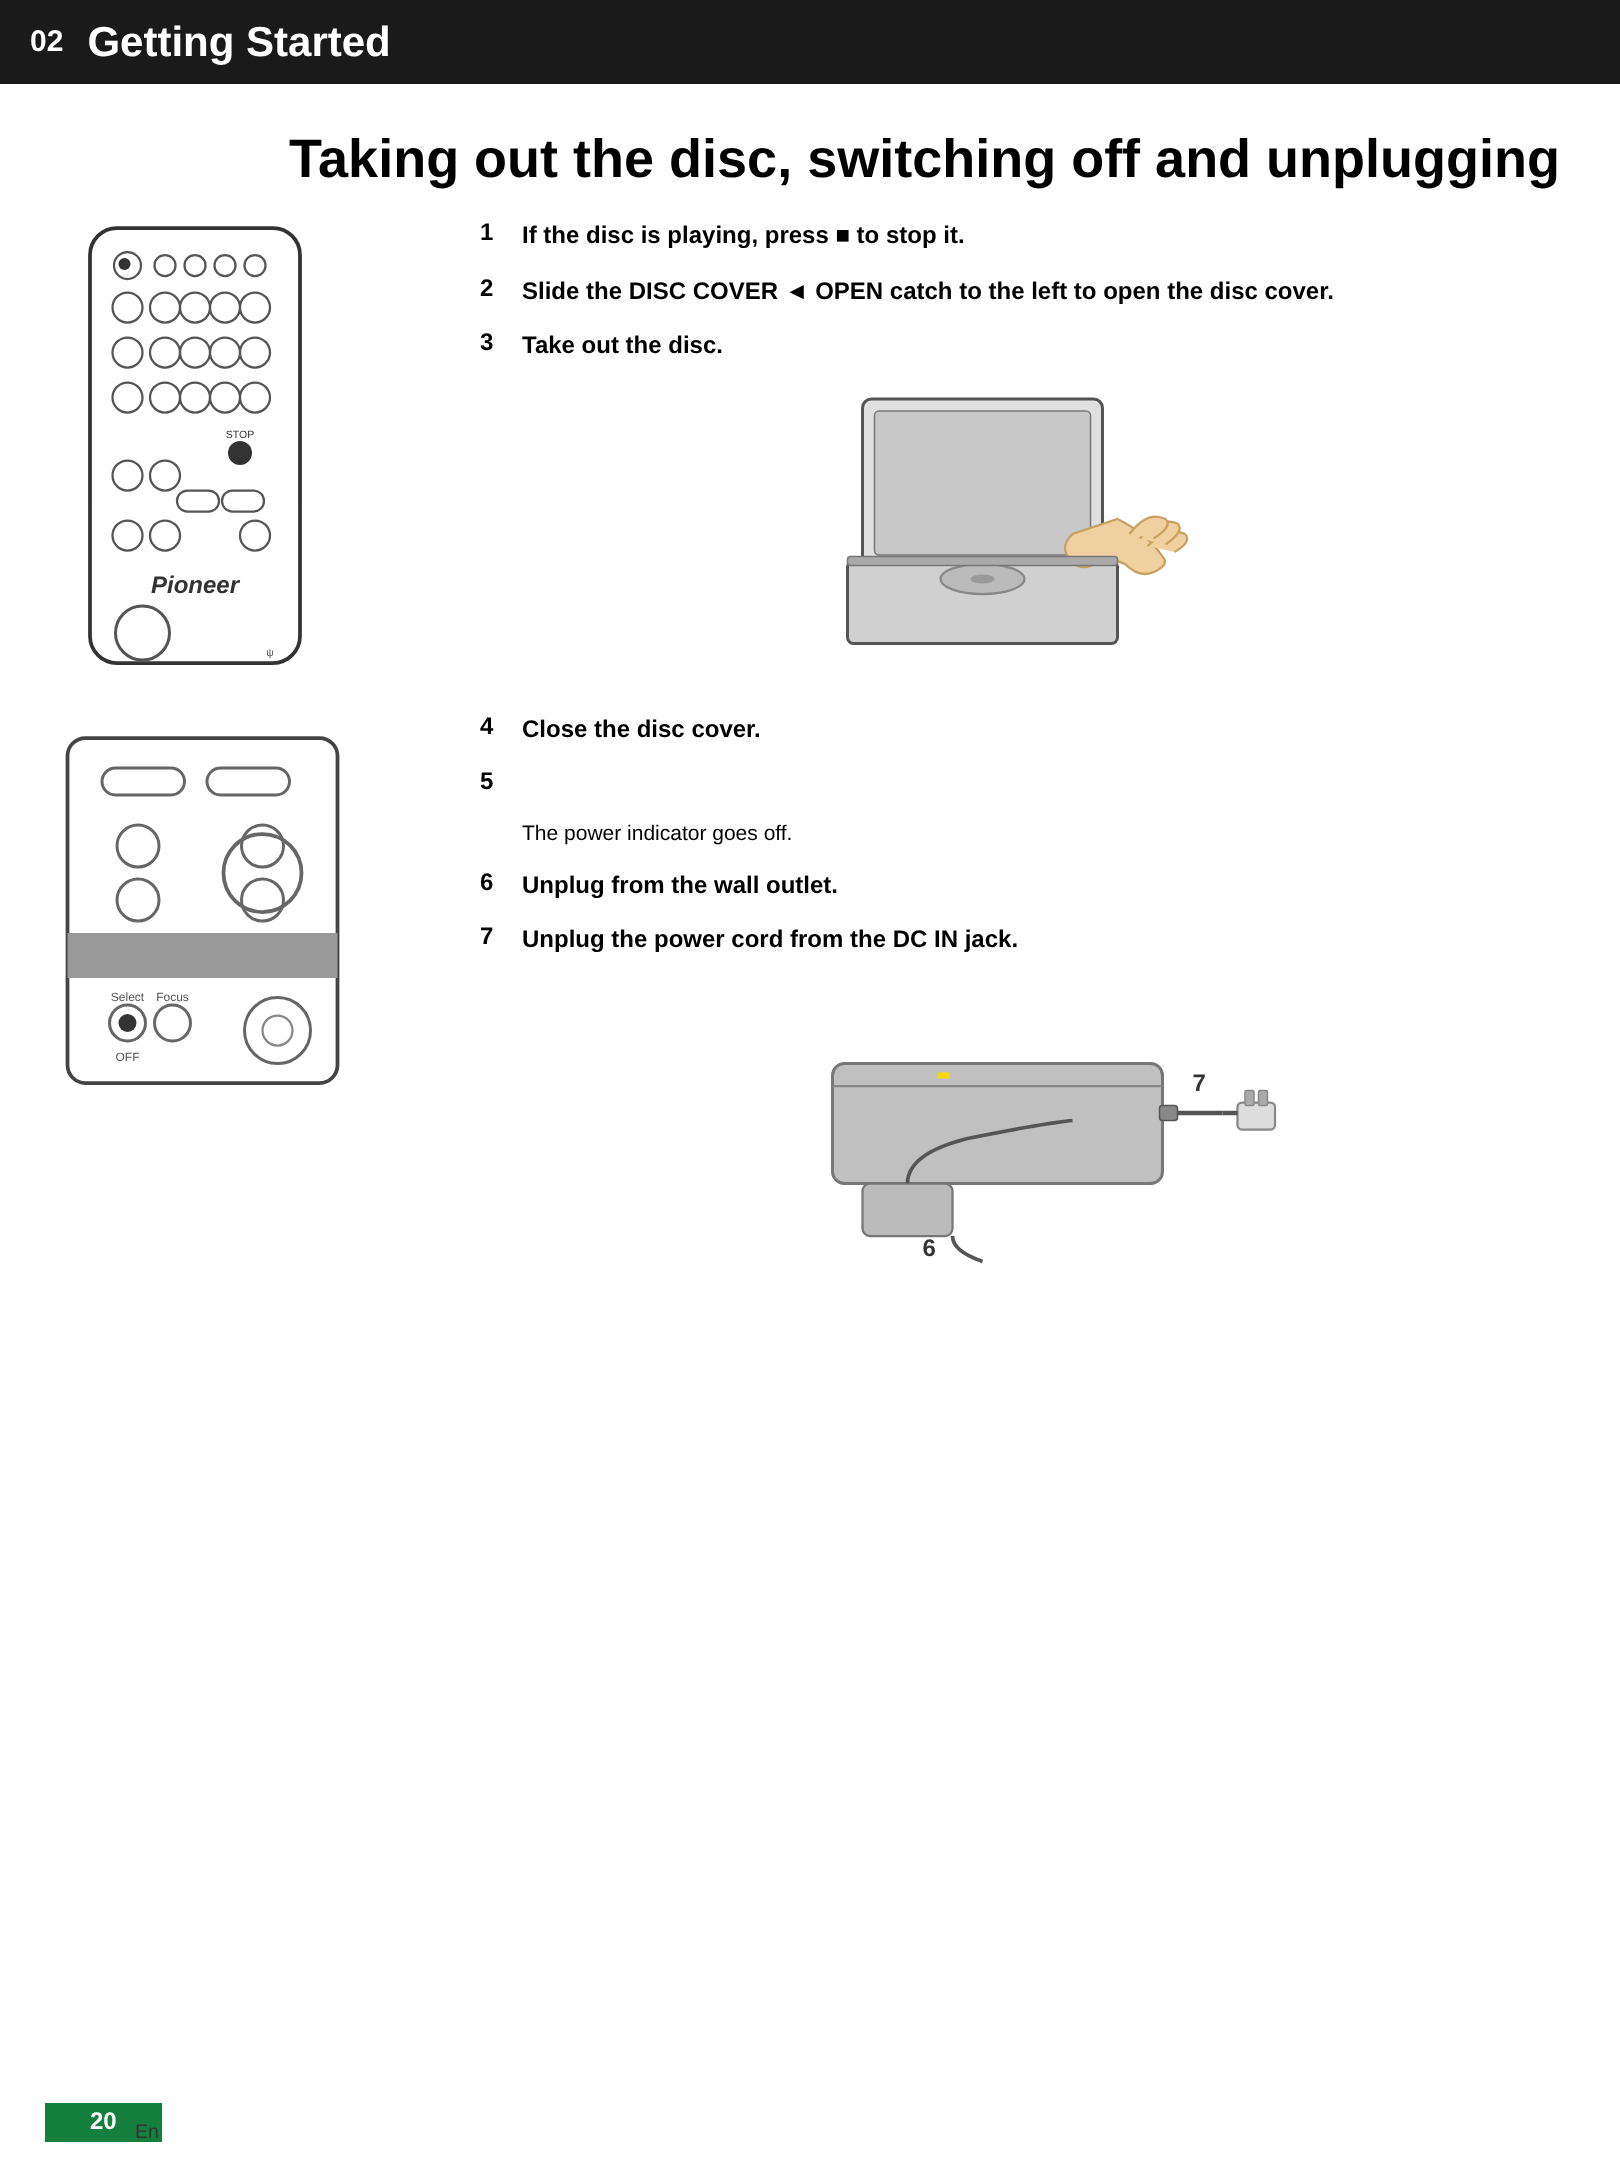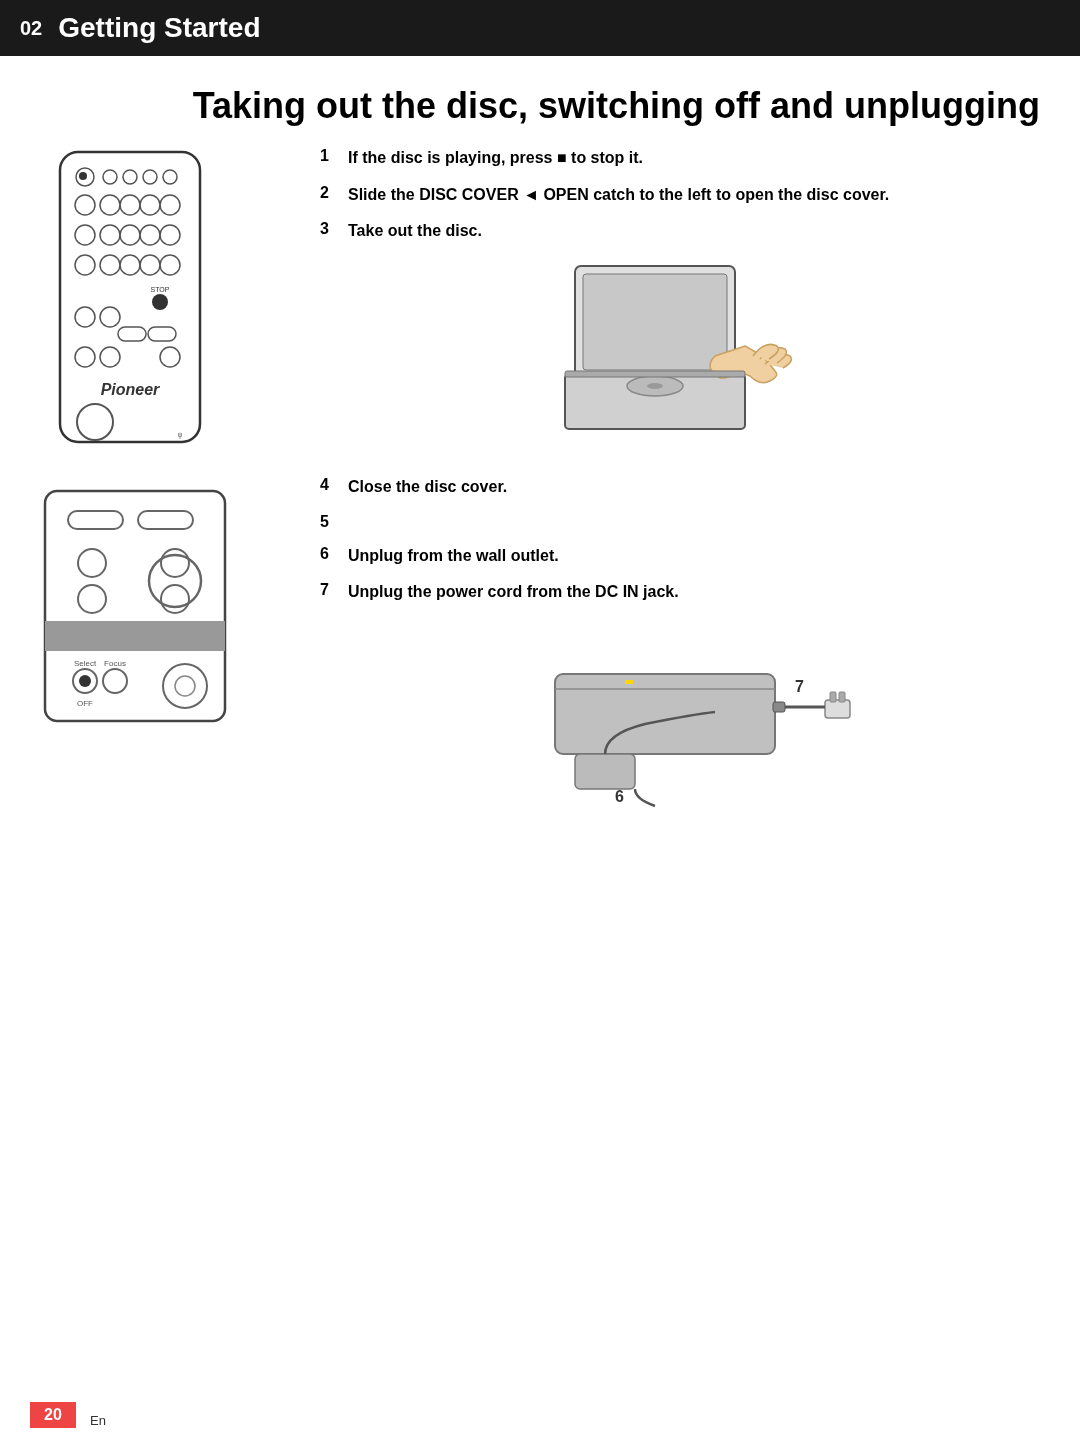--- a/index.html
+++ b/index.html
@@ -111,23 +111,23 @@
       display: flex;
       justify-content: center;
       margin: 20px 0 0 0;
     }
 
     
     .page-number {
       position: absolute;
       bottom: 20px;
       left: 30px;
-      background: #ef4444;
+      background: #15803d;
       color: #fff;
-      padding: 4px 14px;
+      padding: 4px 30px;
       font-size: 16px;
       font-weight: bold;
     }
     .page-lang {
       position: absolute;
       bottom: 20px;
       left: 90px;
       font-size: 13px;
       color: #333;
     }
@@ -286,20 +286,21 @@
       <span class="step-num">4</span>
       <span class="step-text">
         <strong>Close the disc cover.</strong>
       </span>
     </div>
 
     <div class="step-item">
       <span class="step-num">5</span>
     </div>
 
+    <div class="note-text">The power indicator goes off.</div>
 
 
     <div class="step-item">
       <span class="step-num">6</span>
       <span class="step-text">
         <strong>Unplug from the wall outlet.</strong>
       </span>
     </div>
 
     <div class="step-item">

